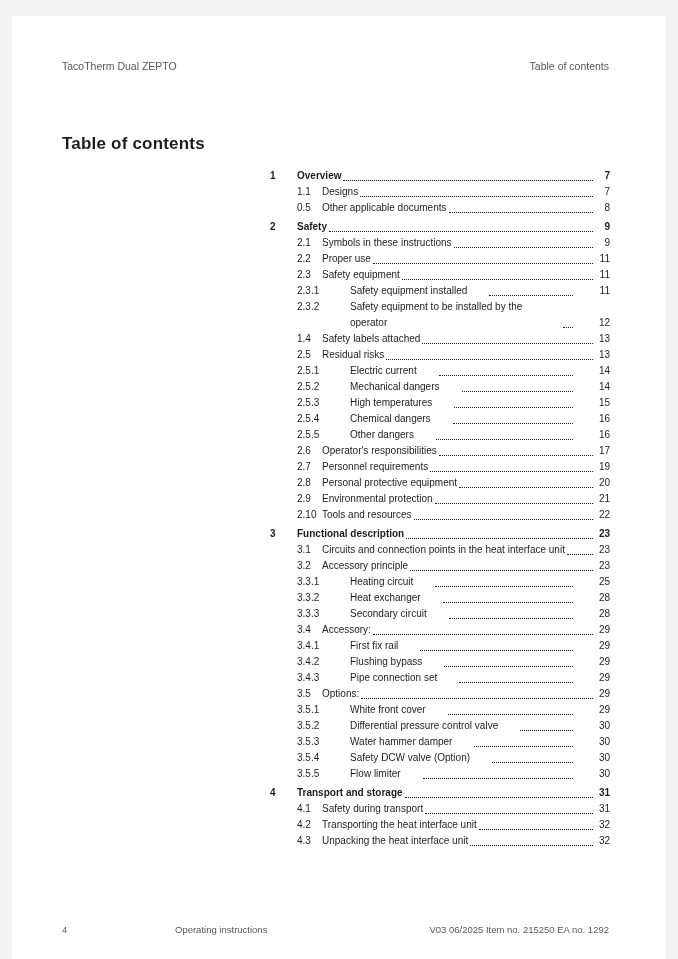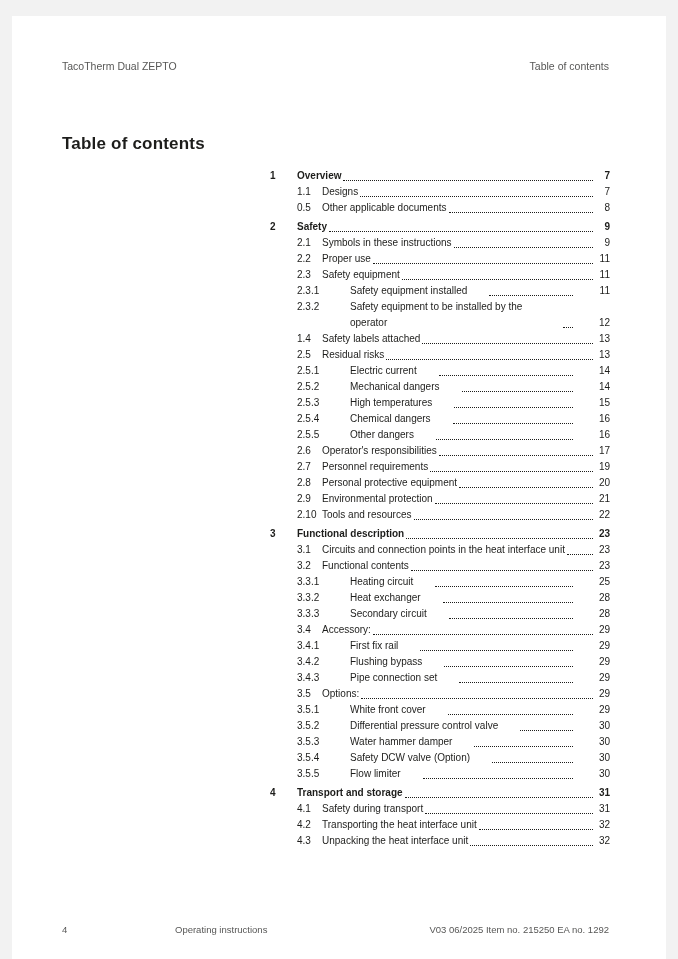--- a/index.html
+++ b/index.html
@@ -223,21 +223,21 @@
         <span class="pg">23</span>
       </div>
       <div class="toc-row level-2">
         <span class="num">3.1</span>
         <span class="ttl">Circuits and connection points in the heat interface unit</span>
         <span class="leader"></span>
         <span class="pg">23</span>
       </div>
       <div class="toc-row level-2">
         <span class="num">3.2</span>
-        <span class="ttl">Functional contents</span>
+        <span class="ttl">Accessory principle</span>
         <span class="leader"></span>
         <span class="pg">23</span>
       </div>
       <div class="toc-row level-3">
         <span class="num">3.3.1</span>
         <span class="ttl">Heating circuit</span>
         <span class="leader"></span>
         <span class="pg">25</span>
       </div>
       <div class="toc-row level-3">

